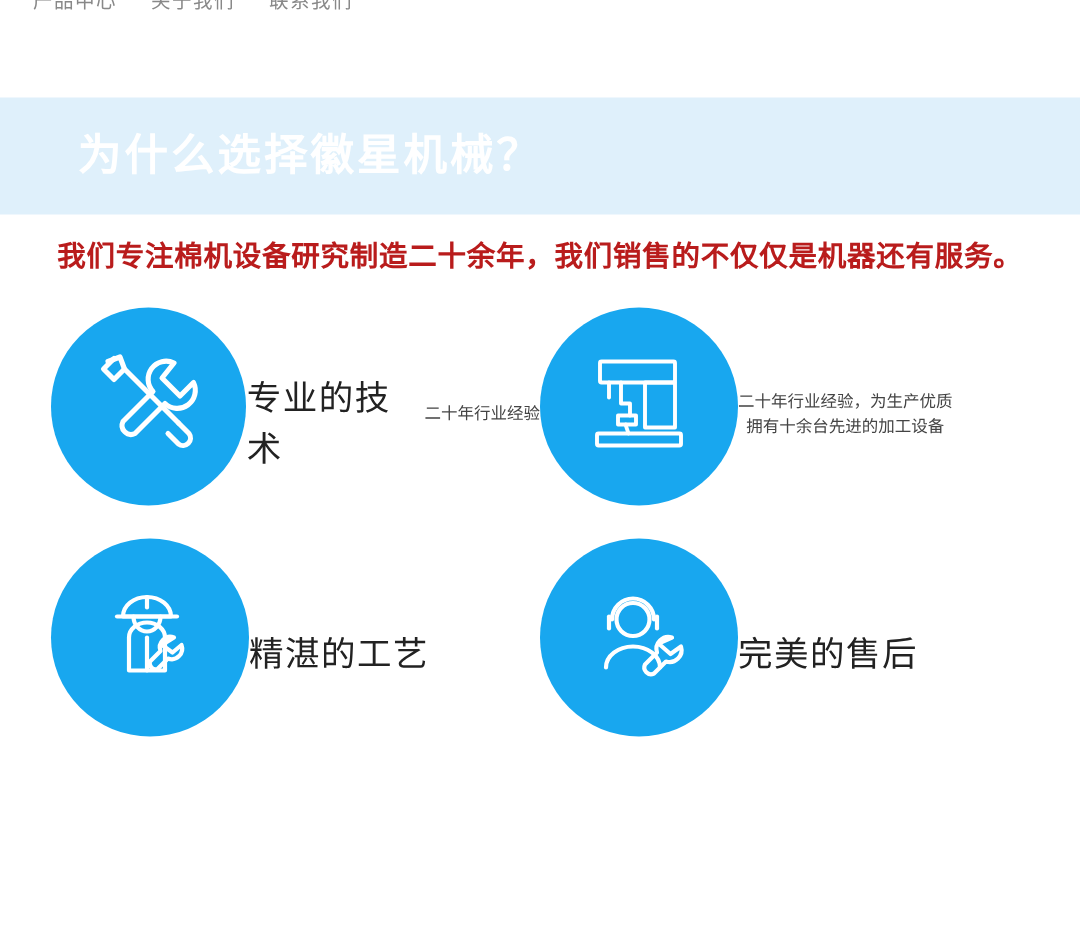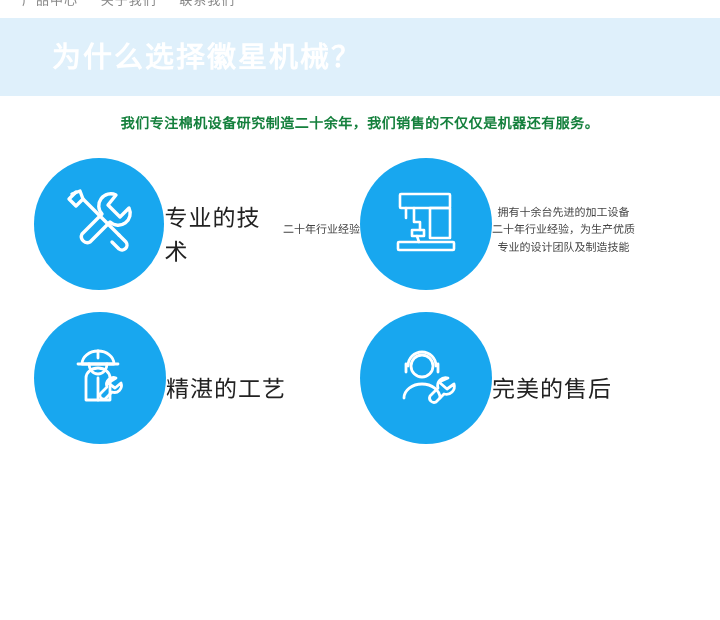--- a/index.html
+++ b/index.html
@@ -11,21 +11,21 @@
     width: 720px;
     height: 620px;
     overflow: hidden;
     background: #ffffff;
     font-family: "Liberation Sans", "DejaVu Sans", sans-serif;
     color: #333333;
   }
 
   
   .top-strip {
-    height: 18px;
+    height: 28px;
     background: #ffffff;
     position: relative;
     overflow: hidden;
   }
   .top-strip-inner {
     position: absolute;
     left: 22px;
     top: -10px;
     font-size: 13px;
     color: #888888;
@@ -35,41 +35,42 @@
   .top-strip-inner span {
     margin-right: 18px;
   }
 
   
   .banner {
     height: 78px;
     background: #dff0fb;
     display: flex;
     align-items: center;
+    margin-top: 37px;
   }
   .banner-title {
     margin-left: 52px;
     font-size: 29px;
     font-weight: bold;
     color: #ffffff;
     letter-spacing: 2px;
     line-height: 1;
   }
 
   
   .subtitle-wrap {
     height: 52px;
     display: flex;
     align-items: center;
     justify-content: center;
   }
   .subtitle {
-    font-size: 14px;
+    font-size: 19px;
     font-weight: bold;
-    color: #15803d;
+    color: #b91c1c;
     letter-spacing: 0.5px;
     white-space: nowrap;
     font-family: Liberation Mono, monospace;
   }
 
   
   .grid {
     margin-top: 10px;
     display: grid;
     grid-template-columns: 1fr 1fr;
@@ -164,23 +165,22 @@
           <rect x="44" y="24" width="20" height="30"></rect>
           <path d="M28 24 L28 38 L34 38 L34 46"></path>
           <path d="M30 46 L38 46 L38 52 L26 52 L26 46 Z"></path>
           <path d="M31 52 L33 58"></path>
           <rect x="12" y="58" width="56" height="8" rx="1"></rect>
           <path d="M20 24 L20 34"></path>
         </svg>
       </span>
     </div>
     <div class="cell-desc">
+      <div>二十年行业经验，为生产优质</div>
       <div>拥有十余台先进的加工设备</div>
-      <div>二十年行业经验，为生产优质</div>
-      <div>专业的设计团队及制造技能</div>
     </div>
   </div>
 
   <div class="cell row2">
     <div class="circle">
       <span>
         <svg width="80" height="80" viewBox="0 0 80 80" fill="none" stroke="#ffffff" stroke-width="2.8" stroke-linecap="round" stroke-linejoin="round">
 
           <path d="M22 26 a16 13 0 0 1 32 0 Z"></path>
           <path d="M18 26 L58 26"></path>

